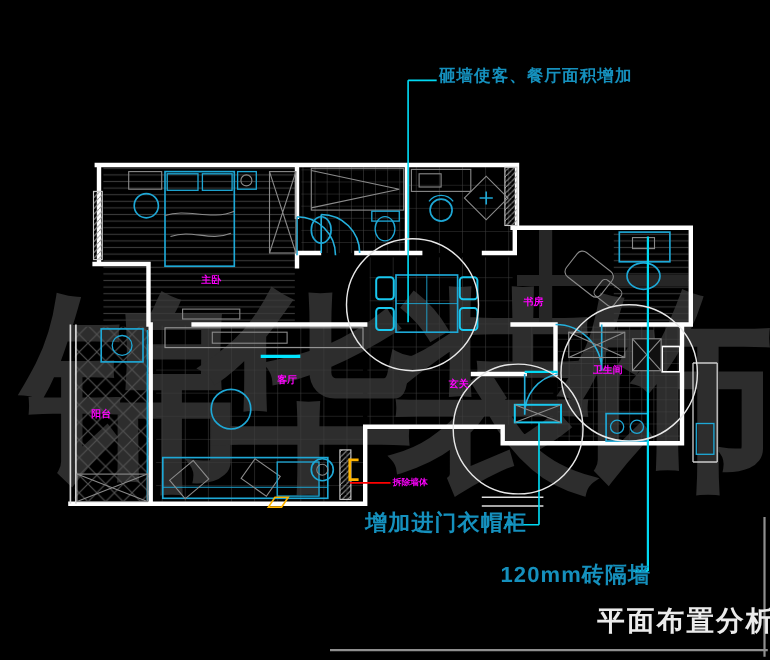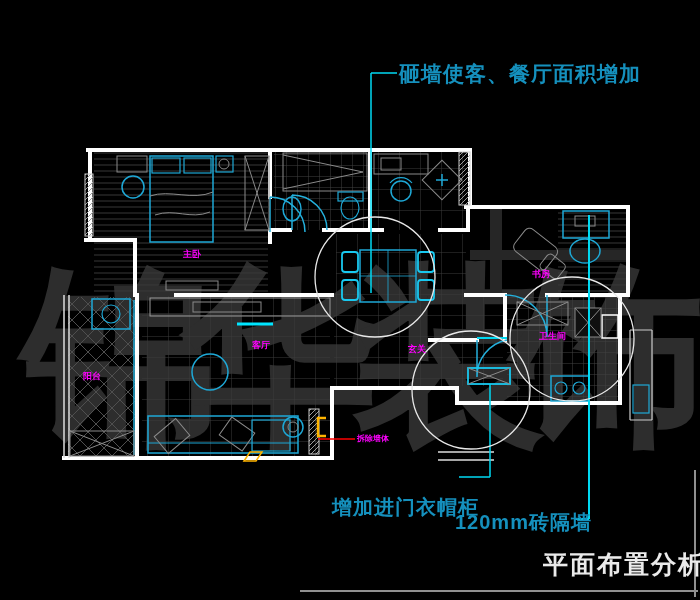--- a/index.html
+++ b/index.html
@@ -3,22 +3,22 @@
 <meta charset="utf-8">
 <style>
   html,body{margin:0;padding:0;background:#000;}
   #stage{position:relative;width:700px;height:600px;background:#000;overflow:hidden;
          font-family:"Liberation Sans","DejaVu Sans",sans-serif;}
   .wm{position:absolute;z-index:0;color:#2d2d2d;font-family:"DejaVu Serif","Liberation Serif",serif;
       font-weight:bold;font-size:195px;line-height:1;user-select:none;}
   #plan-svg{position:absolute;left:0;top:0;z-index:1;}
   .ann{position:absolute;z-index:3;color:#1590bd;font-weight:bold;white-space:nowrap;
        letter-spacing:1px;}
-  .ann.top{left:399px;top:60px;font-size:21px;}
-  .ann.wardrobe{left:332px;top:462px;font-size:20px;margin-top:32px;}
+  .ann.top{left:399px;top:60px;font-size:15px;}
+  .ann.wardrobe{left:332px;top:462px;font-size:20px;}
   .ann.brick{left:455px;top:509px;font-size:20px;}
   .room-label{position:absolute;z-index:3;color:#ff00ff;font-size:9px;font-weight:bold;
               line-height:1.1;white-space:nowrap;text-align:center;}
   .tiny-note{position:absolute;z-index:3;color:#ff00ff;font-size:8px;font-weight:bold;
              left:357px;top:433px;white-space:nowrap;text-align:right;}
   .sheet-title{position:absolute;z-index:3;left:543px;top:548px;font-size:25px;font-weight:bold;
                color:#ebebeb;letter-spacing:2px;white-space:nowrap;}
 </style>
 </head>
 <body>
@@ -204,17 +204,17 @@
 
   <div class="ann top">砸墙使客、餐厅面积增加</div>
   <div class="ann wardrobe">增加进门衣帽柜</div>
   <div class="ann brick">120mm砖隔墙</div>
   <div class="tiny-note">拆除墙体</div>
 
   <div class="room-label" style="left:183px;top:250px">主卧</div>
   <div class="room-label" style="left:252px;top:341px">客厅</div>
   <div class="room-label" style="left:83px;top:372px">阳台</div>
   <div class="room-label" style="left:408px;top:345px">玄关</div>
-  <div class="room-label" style="left:532px;top:270px">书房</div>
+  <div class="room-label" style="left:476px;top:270px">书房</div>
   <div class="room-label" style="left:539px;top:332px">卫生间</div>
 
   <div class="sheet-title">平面布置分析</div>
 </div>
 
 </body></html>

